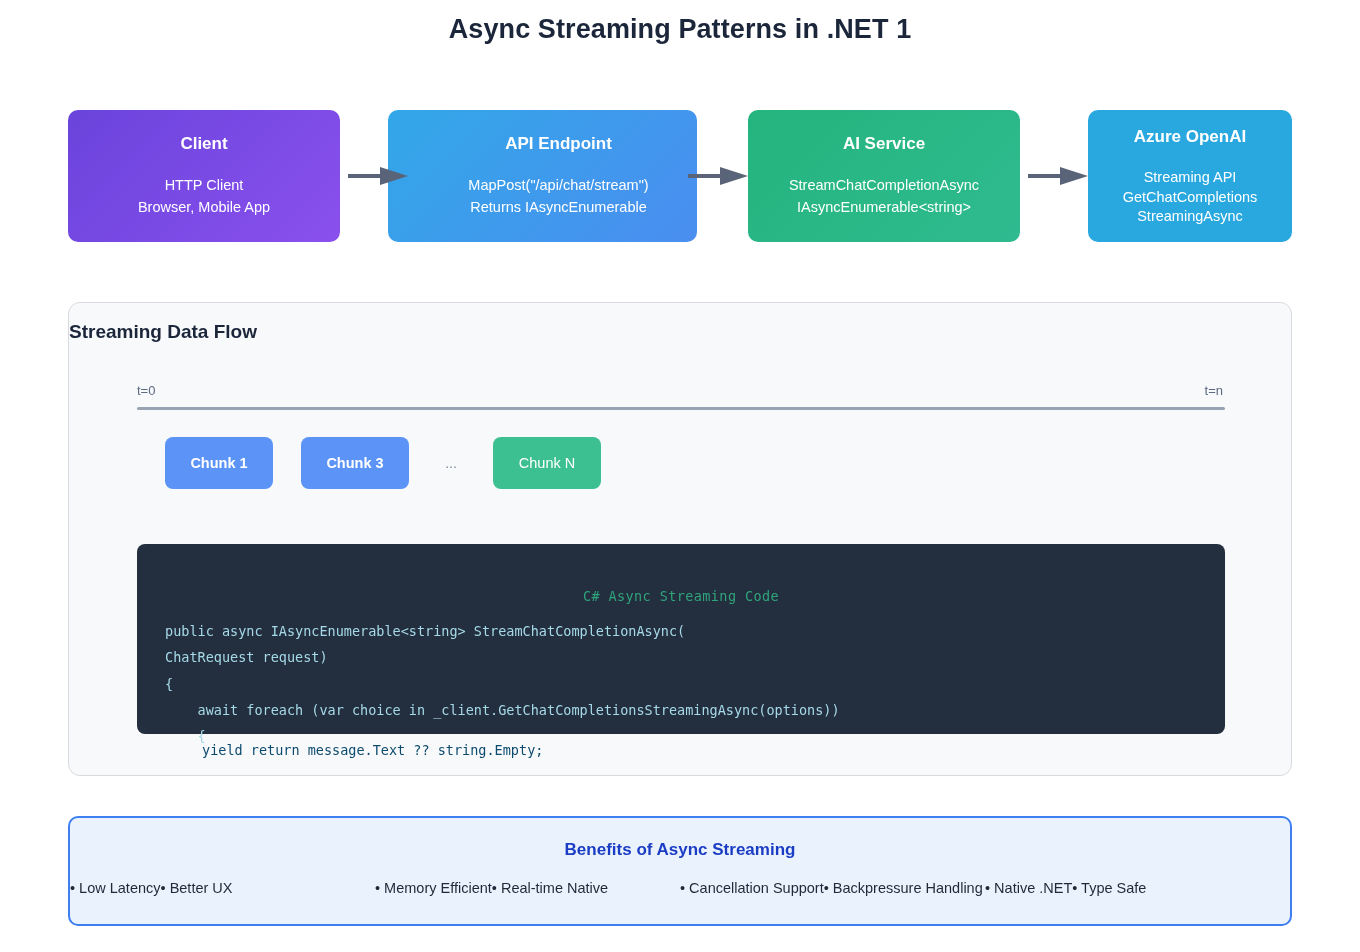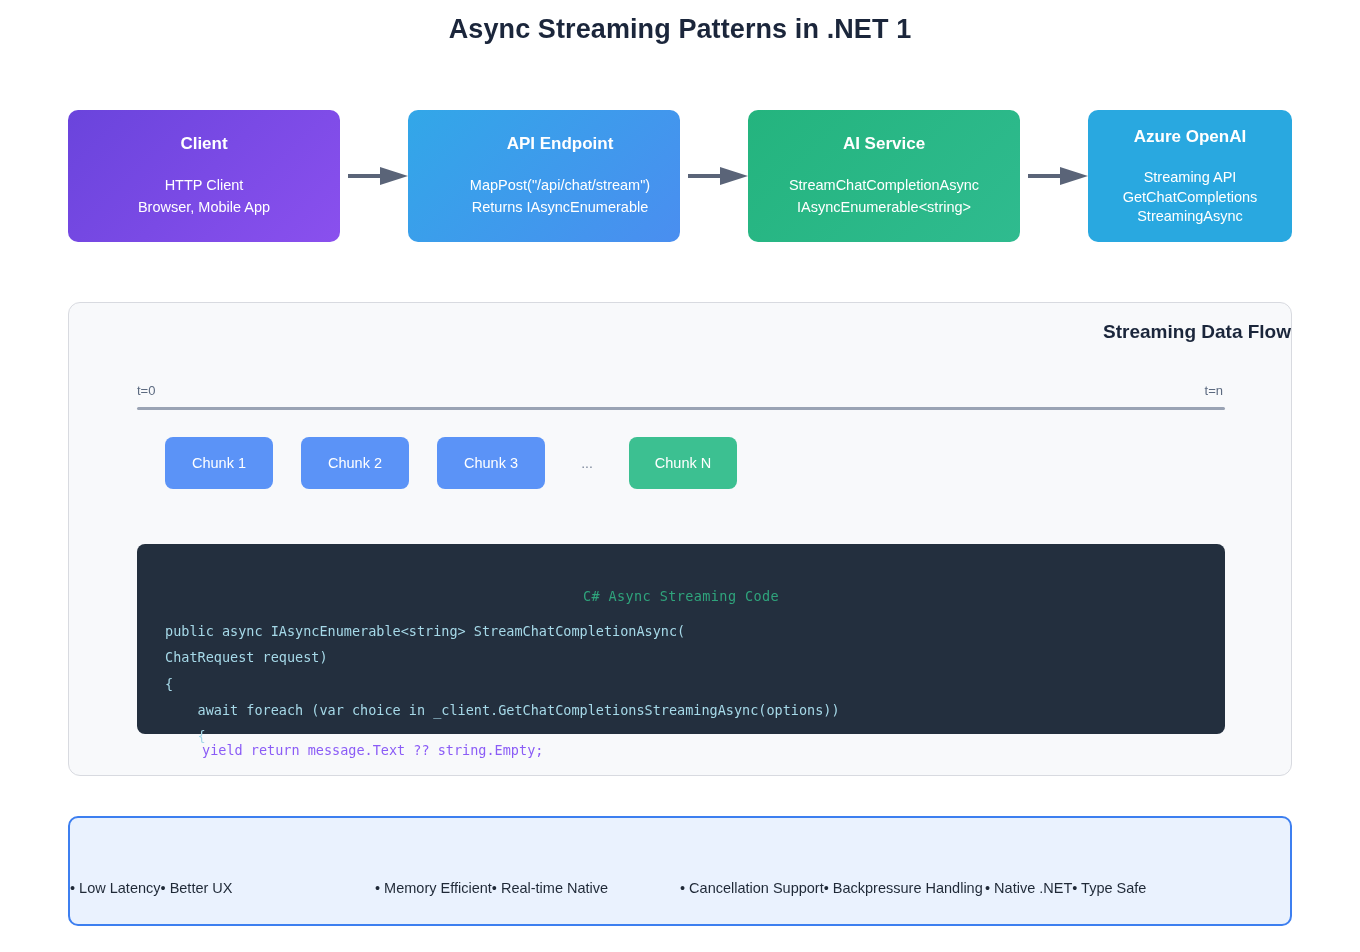--- a/index.html
+++ b/index.html
@@ -59,21 +59,21 @@
   }
   .flow-box .fb-line {
     font-size: 14.5px;
     line-height: 1.52;
     text-align: center;
     white-space: nowrap;
   }
   .flow-box .fb-line.wrap { white-space: normal; line-height: 1.28; }
 
   #box-client   { left: 0px;   width: 272px; background: linear-gradient(135deg,#6a44dc 0%, #8a50ee 100%); }
-  #box-api      { left: 340px; width: 272px; background: linear-gradient(135deg,#32a7e8 0%, #4a8ef0 100%); padding-left: 40px; }
+  #box-api      { left: 320px; width: 309px; background: linear-gradient(135deg,#32a7e8 0%, #4a8ef0 100%); padding-left: 40px; }
   #box-ai       { left: 680px; width: 272px; background: linear-gradient(135deg,#24b47e 0%, #2fbb8f 100%); }
   #box-azure    { left: 1020px;width: 204px; background: #29a8e0; }
 
   
   .arrow {
     position: absolute;
     top: 110px;
     height: 132px;
     width: 68px;
     display: flex;
@@ -95,21 +95,21 @@
     background: #f8f9fb;
     border: 1px solid #d8dae0;
     border-radius: 12px;
     overflow: hidden;
   }
   .panel-title {
     position: absolute;
     top: 18px;
     left: 0;
     width: 100%;
-    text-align: right;
+    text-align: left;
     font-size: 19px;
     font-weight: bold;
     color: #1b263b;
   }
   .timeline-label {
     position: absolute;
     font-size: 13px;
     color: #5c6a80;
     text-align: center;
   }
@@ -136,21 +136,21 @@
     width: 108px;
     height: 52px;
     border-radius: 8px;
     color: #ffffff;
     font-size: 14.5px;
     display: flex;
     align-items: center;
     justify-content: center;
     margin-right: 28px;
   }
-  .chunk.blue  { background: #5b93f7; }
+  .chunk.blue  { background: #5b93f7; font-weight: bold; }
   .chunk.green { background: #3cc091; }
   .chunk-ellipsis {
     font-size: 14px;
     color: #7c879a;
     width: 28px;
     text-align: center;
     margin-right: 28px;
   }
 
   
@@ -180,21 +180,21 @@
     line-height: 1.95;
     white-space: pre;
   }
   .code-overflow {
     position: absolute;
     left: 68px;
     top: 439px;
     width: 1088px;
     font-family: "DejaVu Sans Mono", "Liberation Mono", monospace;
     font-size: 13.5px;
-    color: #8b5cf6;
+    color: #0c4a6e;
     white-space: pre;
   }
 
   
   .benefits-panel {
     position: absolute;
     left: 68px;
     top: 816px;
     width: 1224px;
     height: 110px;
@@ -291,40 +291,40 @@
 <div class="flow-panel">
 
   <div class="panel-title">Streaming Data Flow</div>
 
   <div class="timeline-label" id="t-start">t=0</div>
   <div class="timeline-label" id="t-end">t=n</div>
   <div class="timeline-line"></div>
 
   <div class="chunk-row">
     <div class="chunk blue">Chunk 1</div>
-    <div class="chunk blue">Chunk 2</div>
     <div class="chunk blue">Chunk 3</div>
     <div class="chunk-ellipsis">...</div>
     <div class="chunk green">Chunk N</div>
   </div>
 
   <div class="code-block">
     <div class="code-header">C# Async Streaming Code</div>
     <div class="code-line">public async IAsyncEnumerable&lt;string&gt; StreamChatCompletionAsync(</div>
     <div class="code-line">ChatRequest request)</div>
     <div class="code-line">{</div>
     <div class="code-line">    await foreach (var choice in _client.GetChatCompletionsStreamingAsync(options))</div>
     <div class="code-line">    {</div>
   </div>
 
   <div class="code-overflow">        yield return message.Text ?? string.Empty;</div>
 
 </div>
 
 <div class="benefits-panel">
+  <div class="benefits-title">Benefits of Async Streaming</div>
   <div class="benefits-cols">
 
     <div class="benefit-col">
       <div class="benefit-item">• Low Latency</div>
       <div class="benefit-item">• Better UX</div>
     </div>
 
     <div class="benefit-col">
       <div class="benefit-item">• Memory Efficient</div>
       <div class="benefit-item">• Real-time Native</div>

